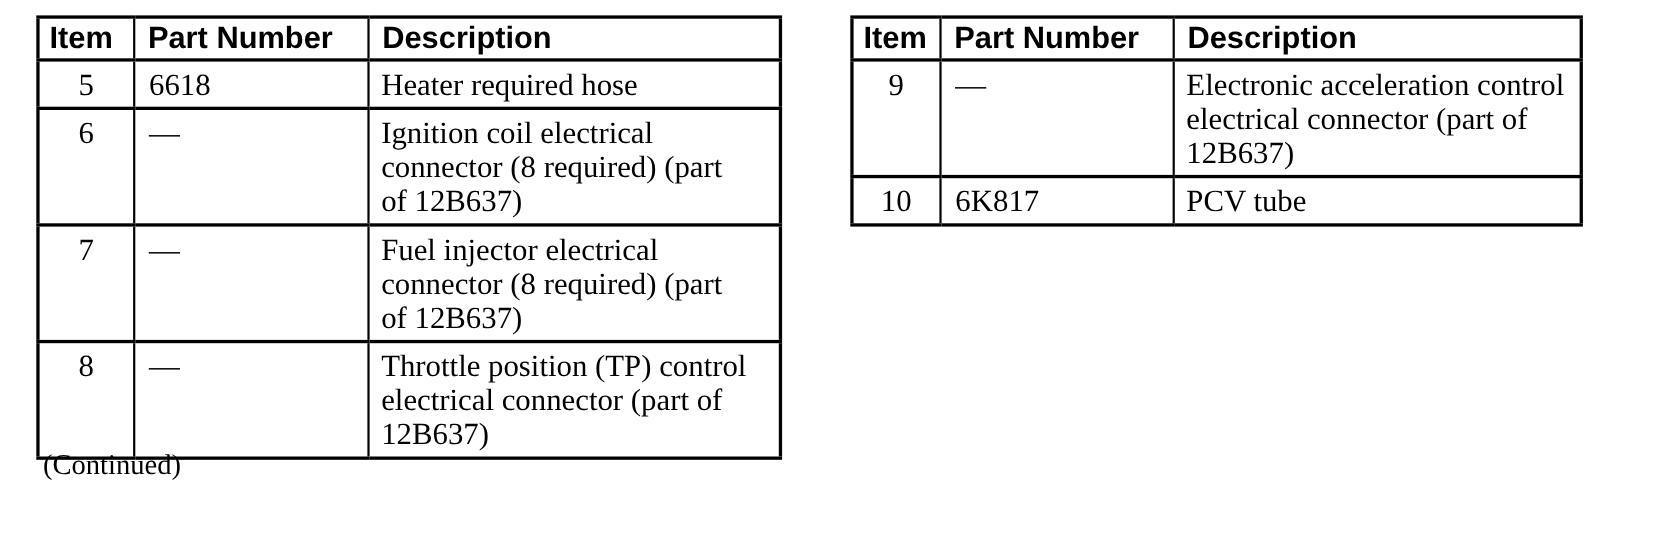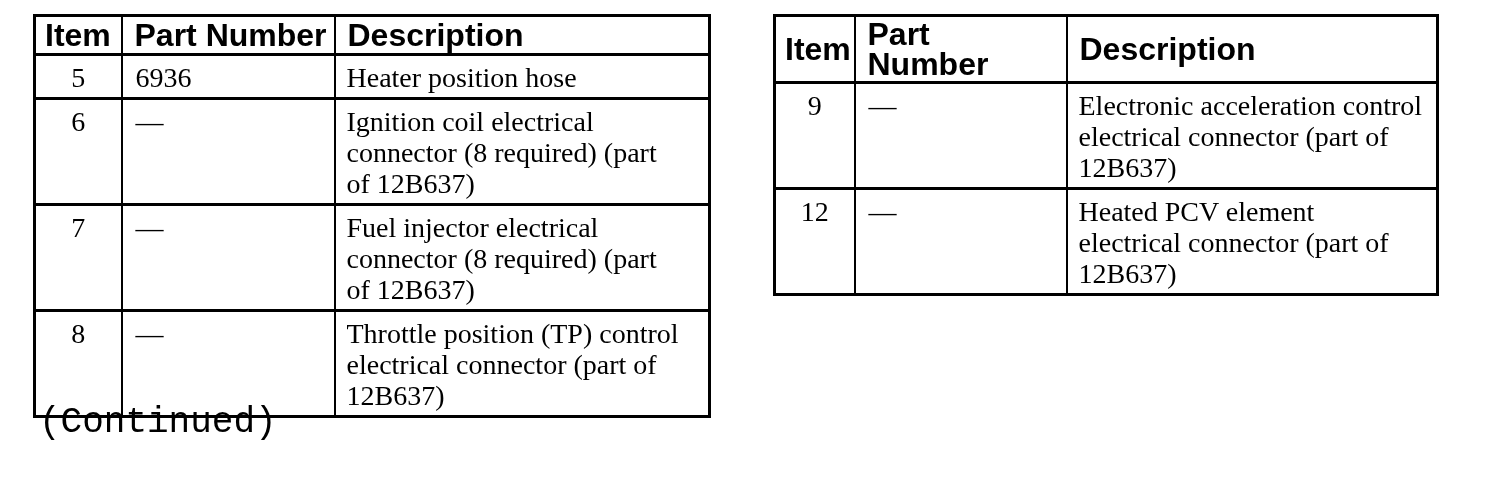--- a/index.html
+++ b/index.html
@@ -30,21 +30,21 @@
   .parts-table td {
     border-left: 2px solid #000000;
     border-right: 2px solid #000000;
     border-top: 3px solid #000000;
     border-bottom: 3px solid #000000;
     overflow: hidden;
   }
   .parts-table th {
     font-family: "Liberation Sans", sans-serif;
     font-weight: bold;
-    font-size: 32px;
+    font-size: 28px;
     line-height: 30px;
     text-align: left;
     vertical-align: middle;
     padding: 2px 6px 2px 12px;
   }
   .parts-table th.col-item { padding-left: 9px; }
 
   .parts-table td {
     font-family: "Liberation Serif", serif;
     font-size: 28px;
@@ -67,22 +67,22 @@
   #table-left  col.c-part { width: 213px; }
   #table-left  col.c-desc { width: 375px; }
   #table-right col.c-item { width: 80px; }
   #table-right col.c-part { width: 212px; }
   #table-right col.c-desc { width: 371px; }
 
   .continued {
     position: absolute;
     left: 39px;
     top: 408px;
-    font-family: Liberation Mono, monospace;
-    font-size: 36px;
+    font-family: Liberation Serif, serif;
+    font-size: 26px;
     line-height: 30px;
     color: #000000;
   }
 </style>
 </head>
 <body>
 
 <table id="table-left" class="parts-table">
   <colgroup>
     <col class="c-item">
@@ -90,22 +90,22 @@
       <col class="c-desc">
   </colgroup>
   <tbody>
       <tr style="height:39px">
     <th class="col-item">Item</th>
     <th class="col-part">Part Number</th>
     <th class="col-desc">Description</th>
   </tr>
   <tr style="height:44px">
     <td class="col-item">5</td>
-    <td class="col-part">6936</td>
-    <td class="col-desc">Heater position hose</td>
+    <td class="col-part">6618</td>
+    <td class="col-desc">Heater required hose</td>
   </tr>
   <tr style="height:105px">
     <td class="col-item">6</td>
     <td class="col-part">—</td>
     <td class="col-desc">Ignition coil electrical
 connector (8 required) (part
 of 12B637)</td>
   </tr>
   <tr style="height:100px">
     <td class="col-item">7</td>
@@ -136,23 +136,21 @@
     <th class="col-part">Part Number</th>
     <th class="col-desc">Description</th>
   </tr>
   <tr style="height:105px">
     <td class="col-item">9</td>
     <td class="col-part">—</td>
     <td class="col-desc">Electronic acceleration control
 electrical connector (part of
 12B637)</td>
   </tr>
-  <tr style="height:97px">
-    <td class="col-item">12</td>
-    <td class="col-part">—</td>
-    <td class="col-desc">Heated PCV element
-electrical connector (part of
-12B637)</td>
+  <tr style="height:40px">
+    <td class="col-item">10</td>
+    <td class="col-part">6K817</td>
+    <td class="col-desc">PCV tube</td>
   </tr>
 </tbody>
   </table>
 
 <div class="continued">(Continued)</div>
 
 </body></html>

